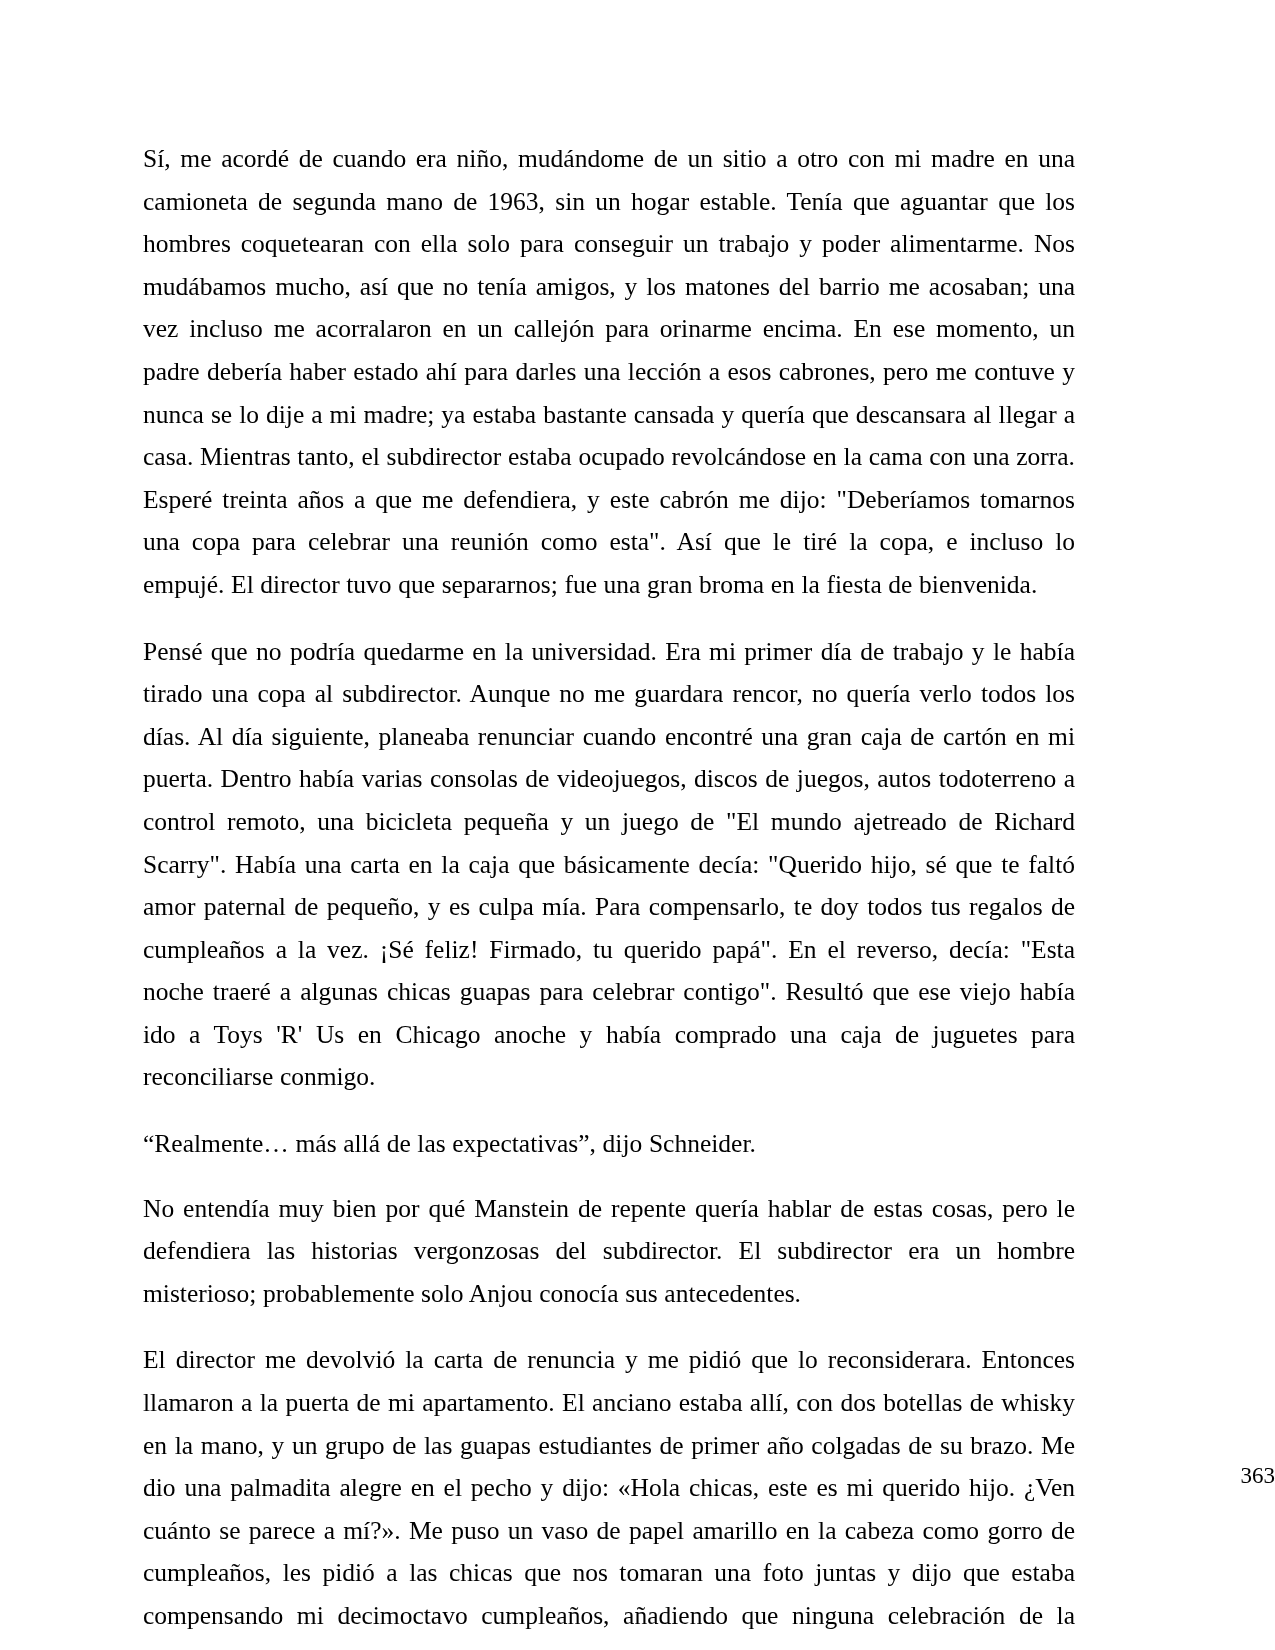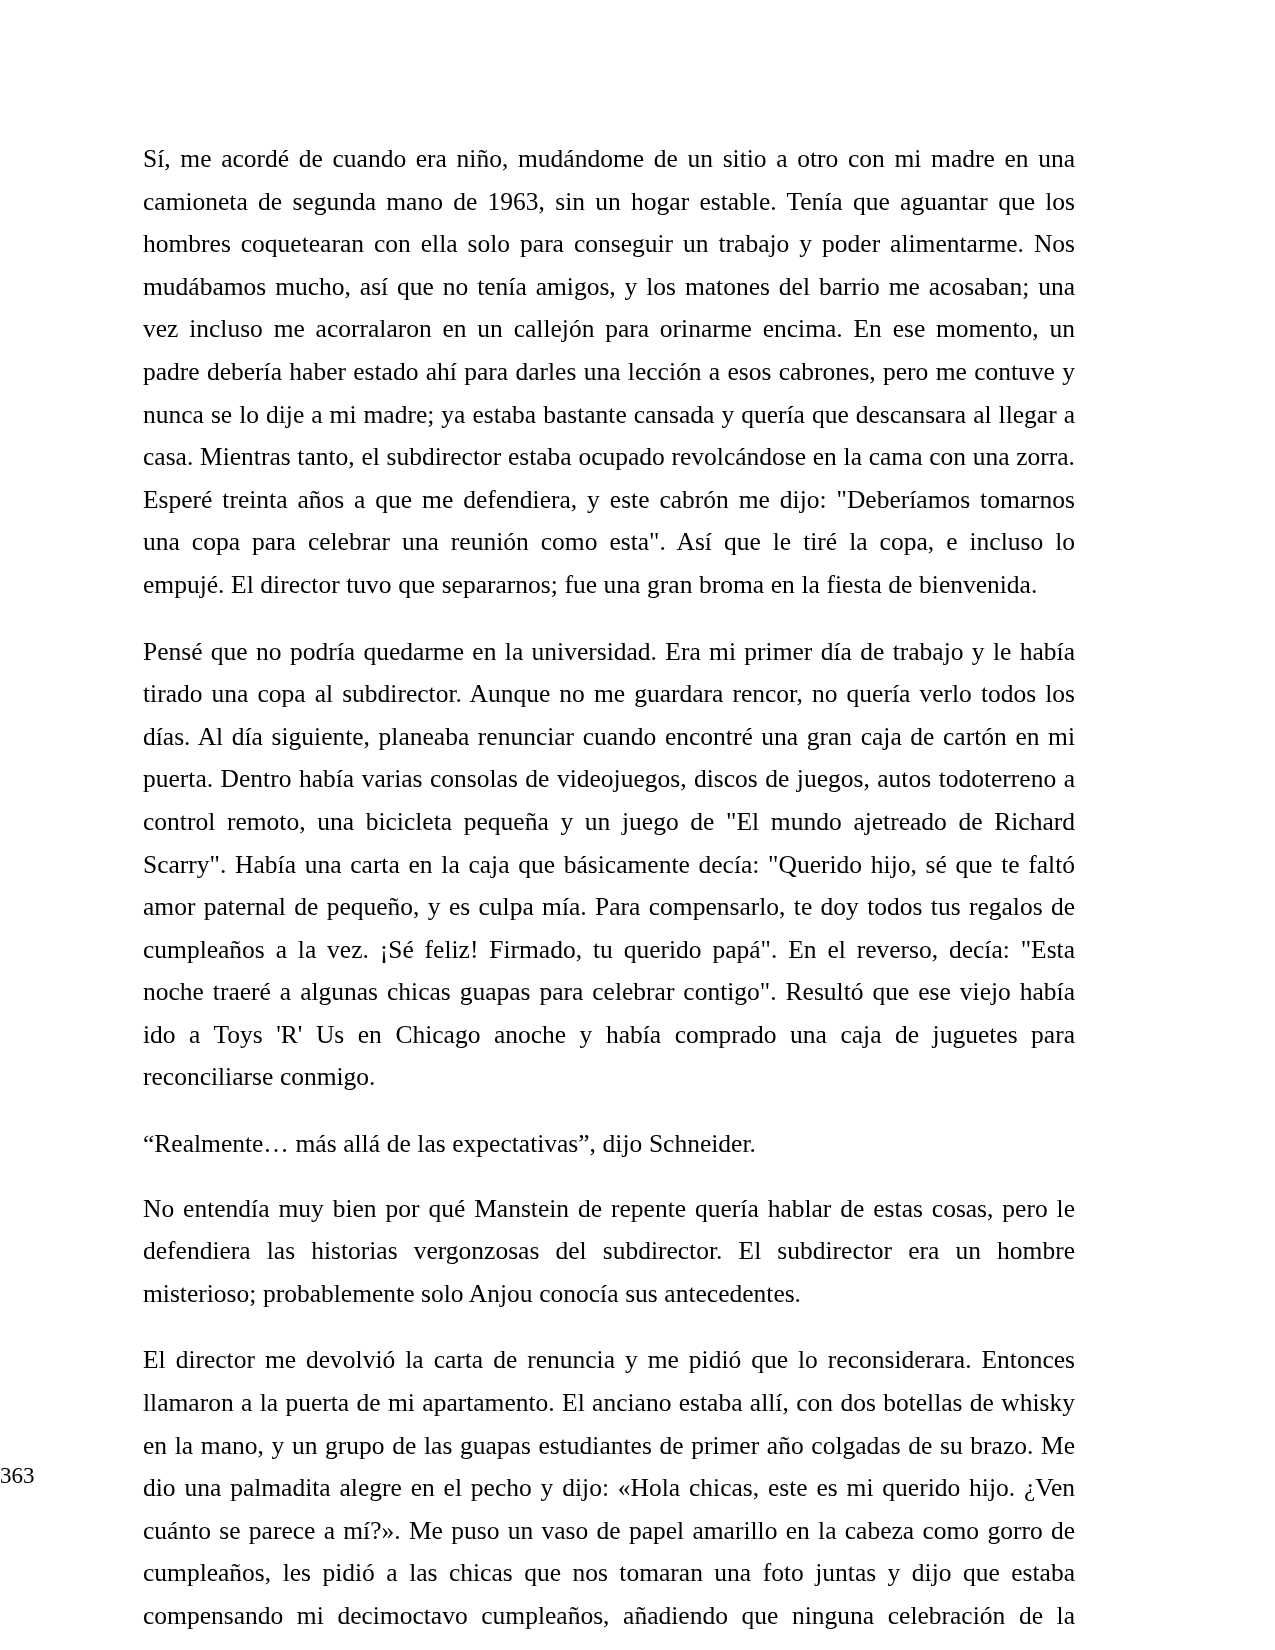--- a/index.html
+++ b/index.html
@@ -42,21 +42,21 @@
     margin-bottom: 0;
   }
   .para.gap-small {
     margin-bottom: 22px;
   }
   .page-number {
     position: absolute;
     left: 0;
     right: 0;
     top: 1462px;
-    text-align: left;
+    text-align: right;
     font-size: 23px;
     line-height: 28px;
     font-family: "Liberation Serif", "DejaVu Serif", serif;
   }
 </style>
 </head>
 <body>
 
 <div class="page">
 

